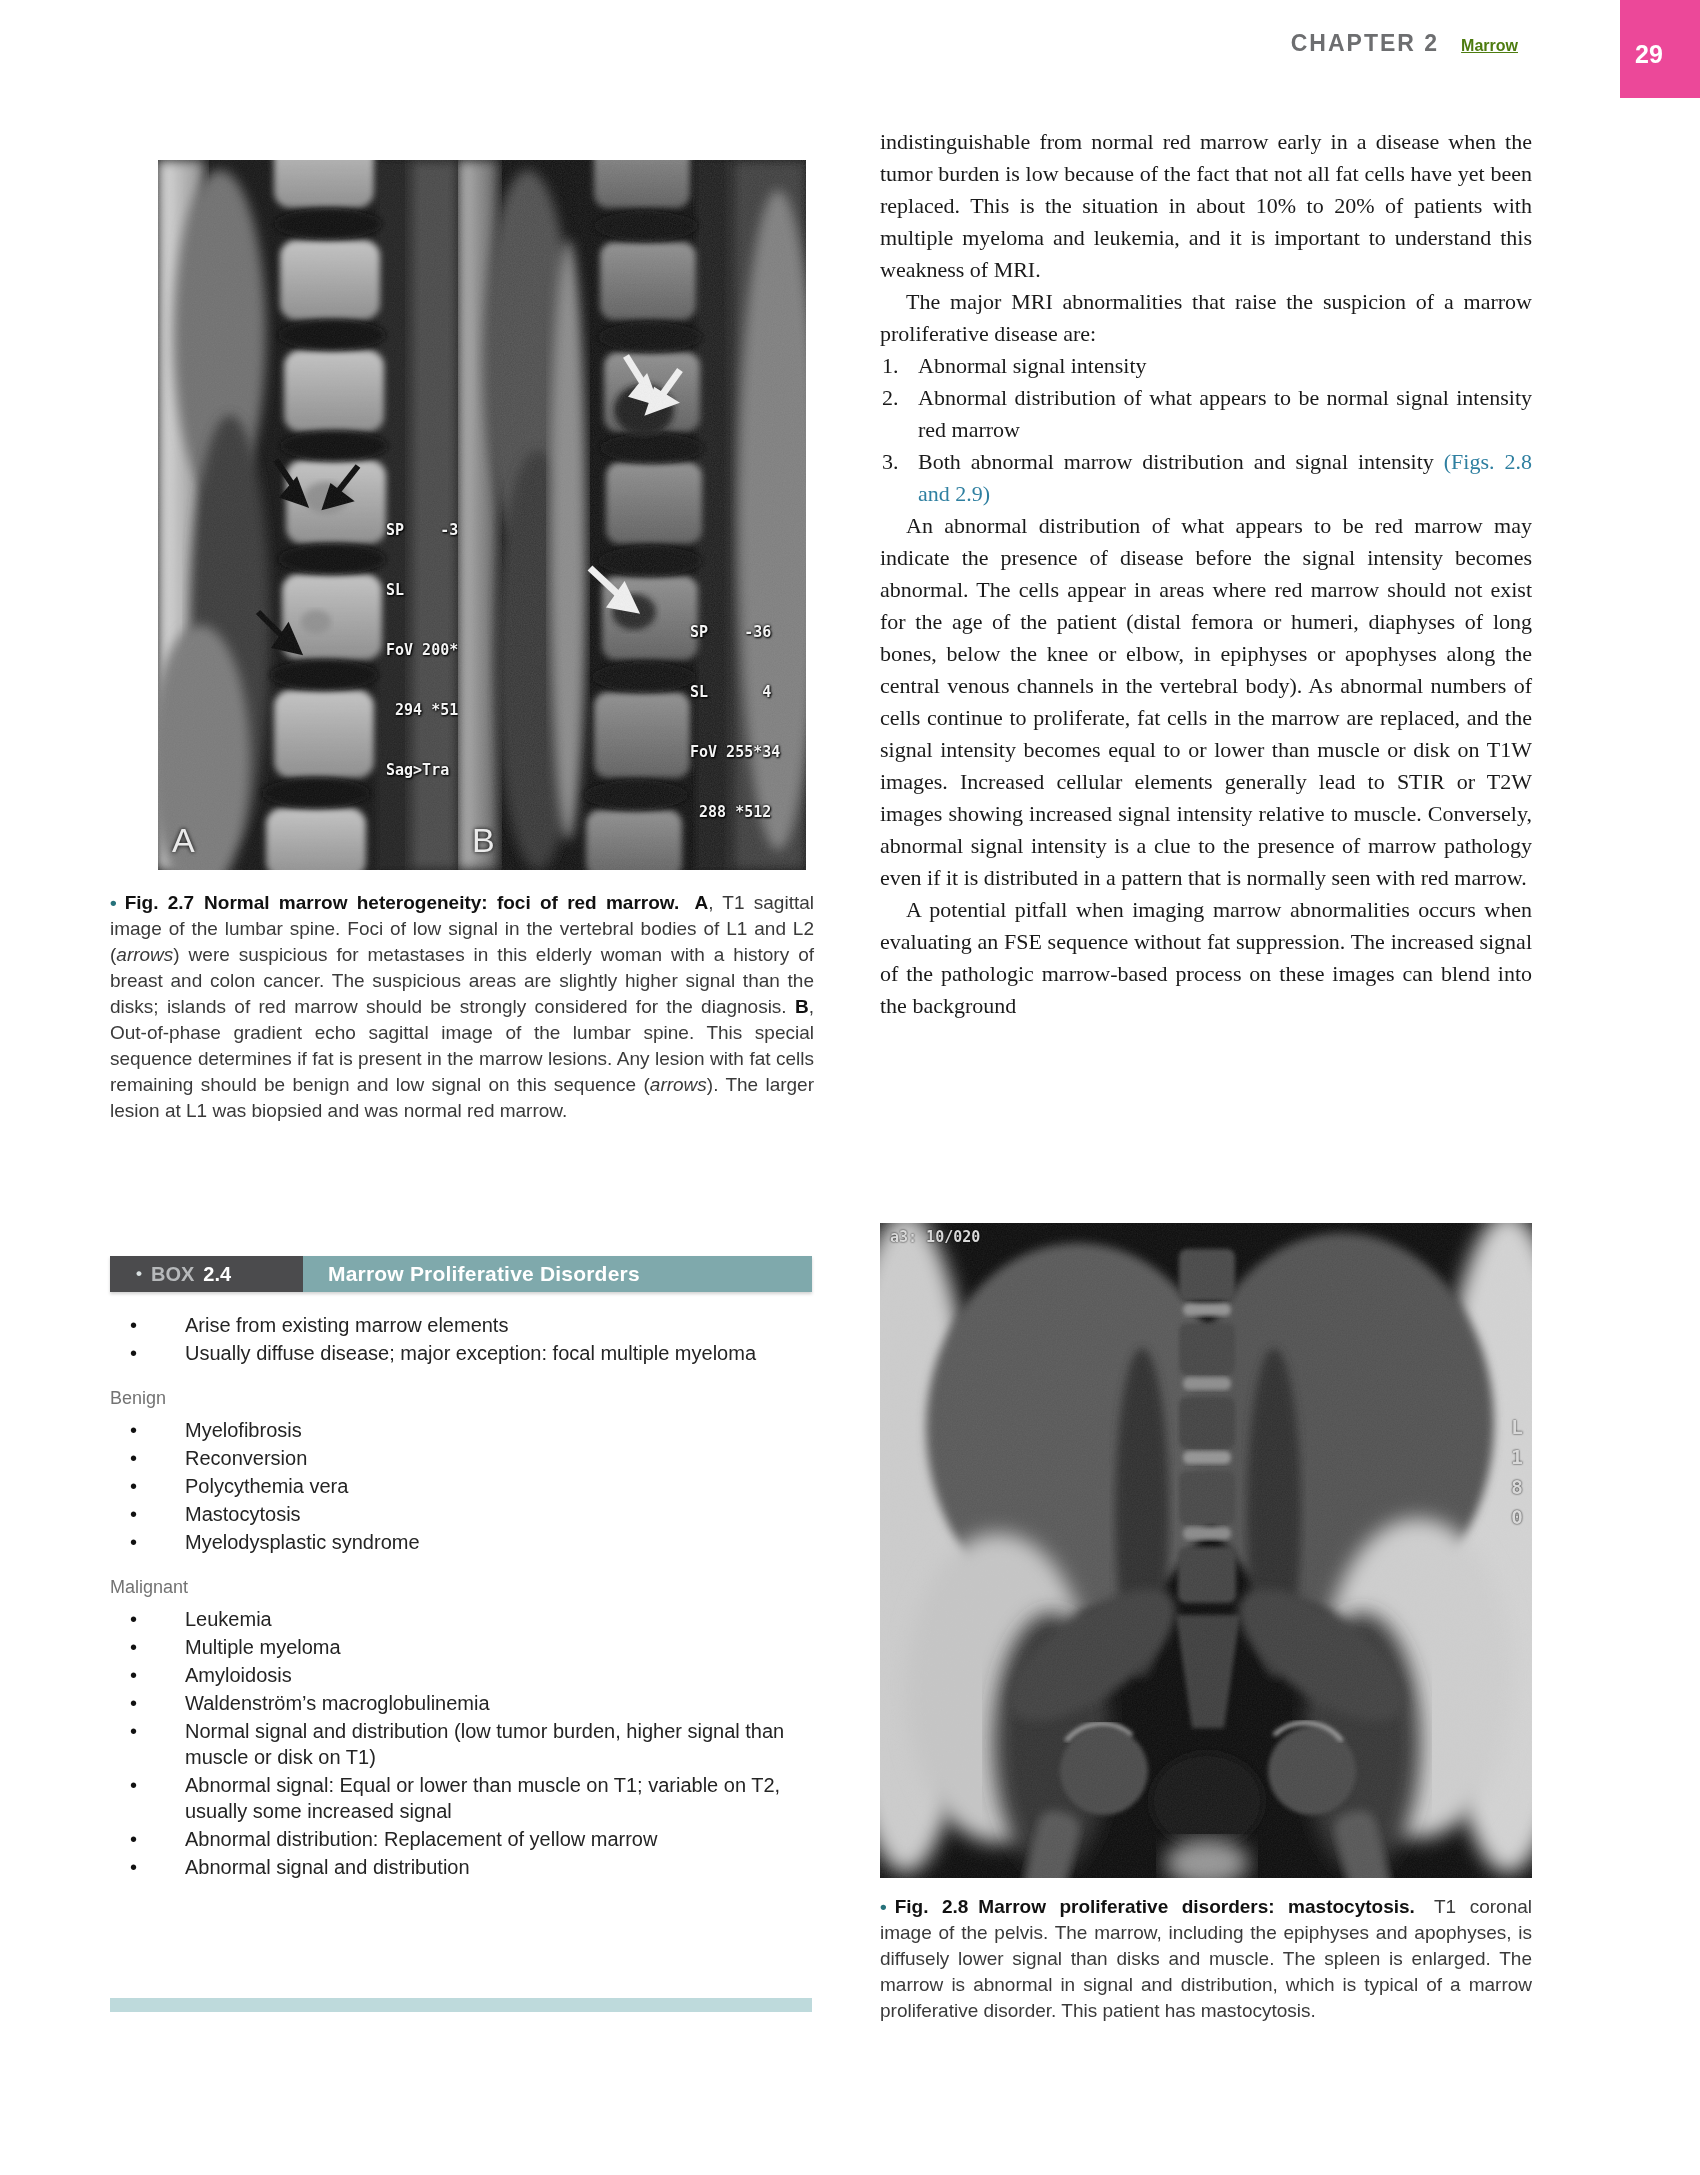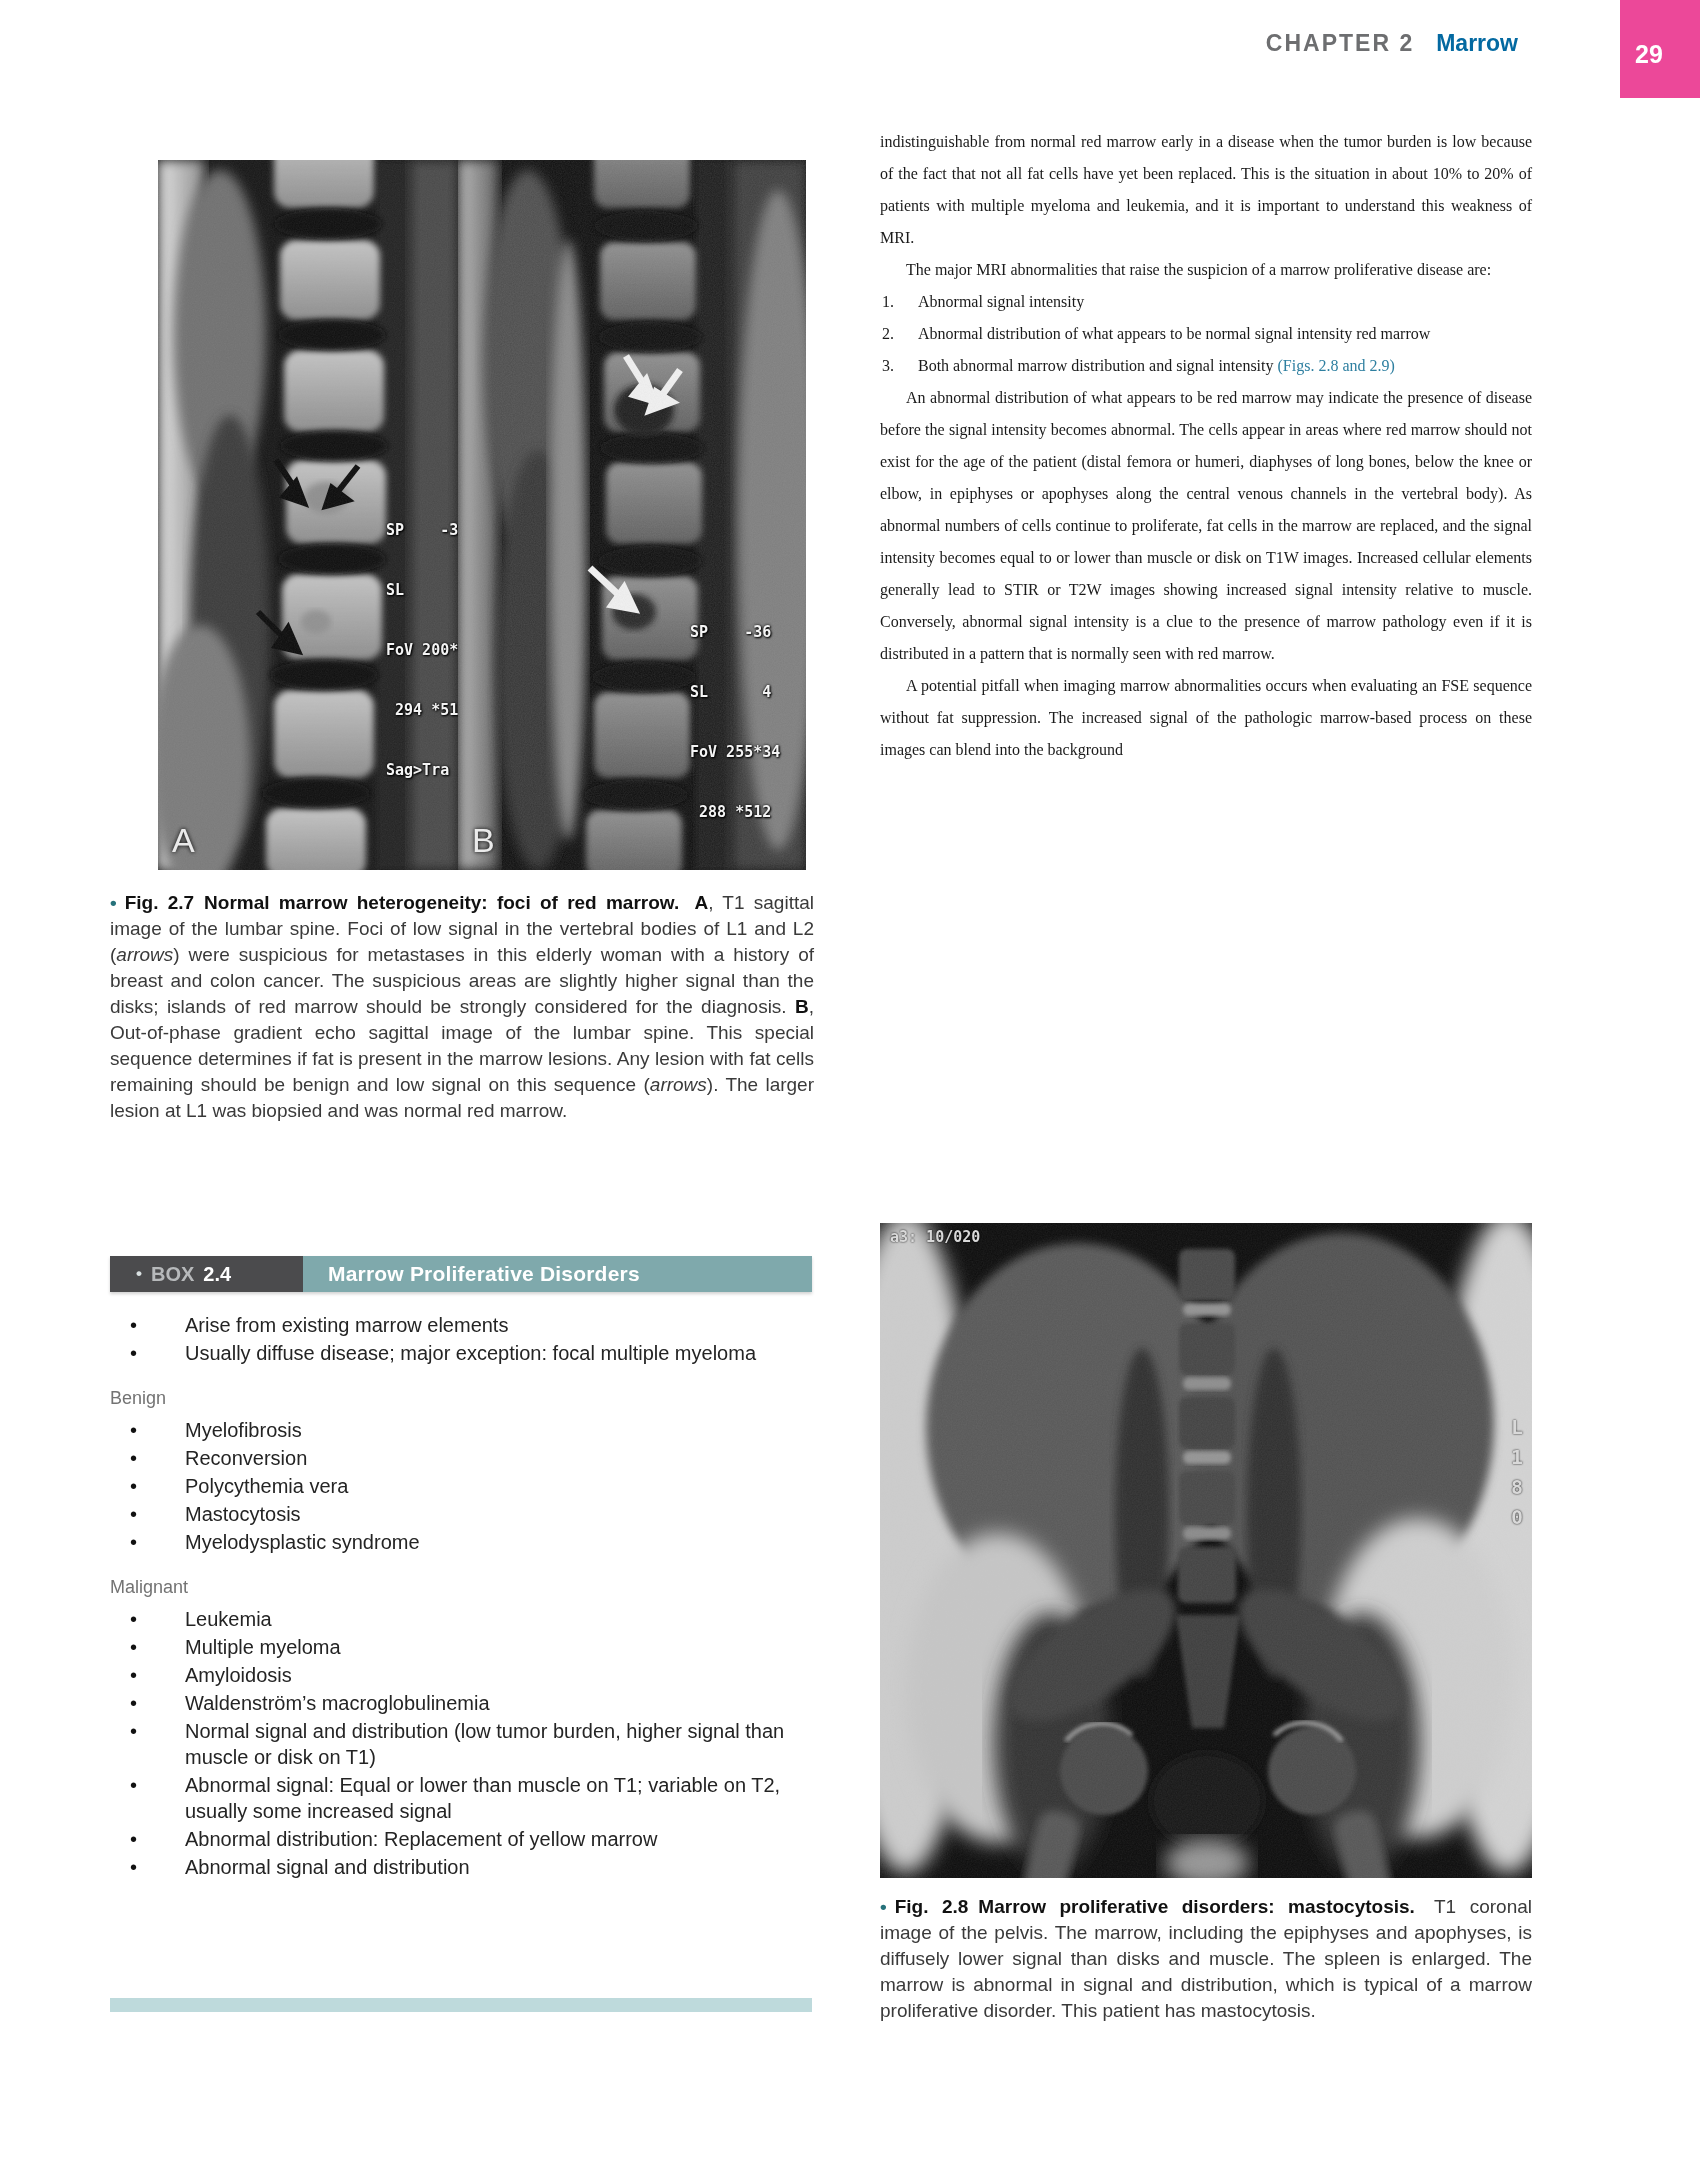--- a/index.html
+++ b/index.html
@@ -8,21 +8,21 @@
     font-family:"Liberation Serif", serif; color:#1a1a1a; overflow:hidden;
   }
 
   
   .running-head {
     position:absolute; top:30px; right:182px;
     display:flex; gap:22px; align-items:baseline;
     font-family:"Liberation Sans", sans-serif;
   }
   .chapter-label { color:#6d6e70; font-weight:700; font-size:23px; letter-spacing:2px; }
-  .chapter-title { color:#0369a1; font-weight:700; font-size:23px; }
+  .chapter-title { color:#4d7c0f; font-weight:700; font-size:16px;text-decoration:underline; }
   .page-number-box { position:absolute; top:0; left:1620px; width:126px; height:98px; background:#ec4899; }
   .page-number { position:absolute; left:15px; top:40px; color:#ffffff; font:700 25px "Liberation Sans", sans-serif; }
 
   
   .fig27 { position:absolute; left:110px; top:160px; width:704px; }
   .fig27-images { display:flex; gap:0; margin-left:48px; }
   .mri { position:relative; background:#101010; overflow:hidden; }
   .mri-a { width:300px; height:710px; }
   .mri-b { width:348px; height:710px; }
   .mri svg { position:absolute; inset:0; width:100%; height:100%; display:block; }
@@ -35,21 +35,21 @@
     margin-top:20px; text-align:justify;
     font:19px/26px "Liberation Sans", sans-serif; color:#3a3a3a;
   }
   .cap-bullet { color:#26727b; font-weight:700; margin-right:8px; }
   .cap-label { font-weight:700; color:#111; margin-right:10px; }
   .cap-title { font-weight:700; color:#111; margin-right:6px; }
   .cap-bold { font-weight:700; color:#111; }
   .cap-italic { font-style:italic; }
 
   
-  .right-col { position:absolute; left:880px; top:126px; width:652px; text-align:justify; font-size:16px; line-height:32px; }
+  .right-col { position:absolute; left:880px; top:126px; width:652px; text-align:justify; font-size:22px; line-height:32px; }
   .right-col p { margin:0; }
   .p-indent { text-indent:26px; }
   .num-item { position:relative; padding-left:38px; }
   .num-item .num { position:absolute; left:2px; }
   .fig-link { color:#2e7fa0; text-decoration:none; cursor:pointer; }
 
   
   .box24 { position:absolute; left:110px; top:1256px; width:702px; font-family:"Liberation Sans", sans-serif; }
   .box-header { display:flex; height:36px; box-shadow:0 2px 3px rgba(0,0,0,0.18); }
   .box-label {

